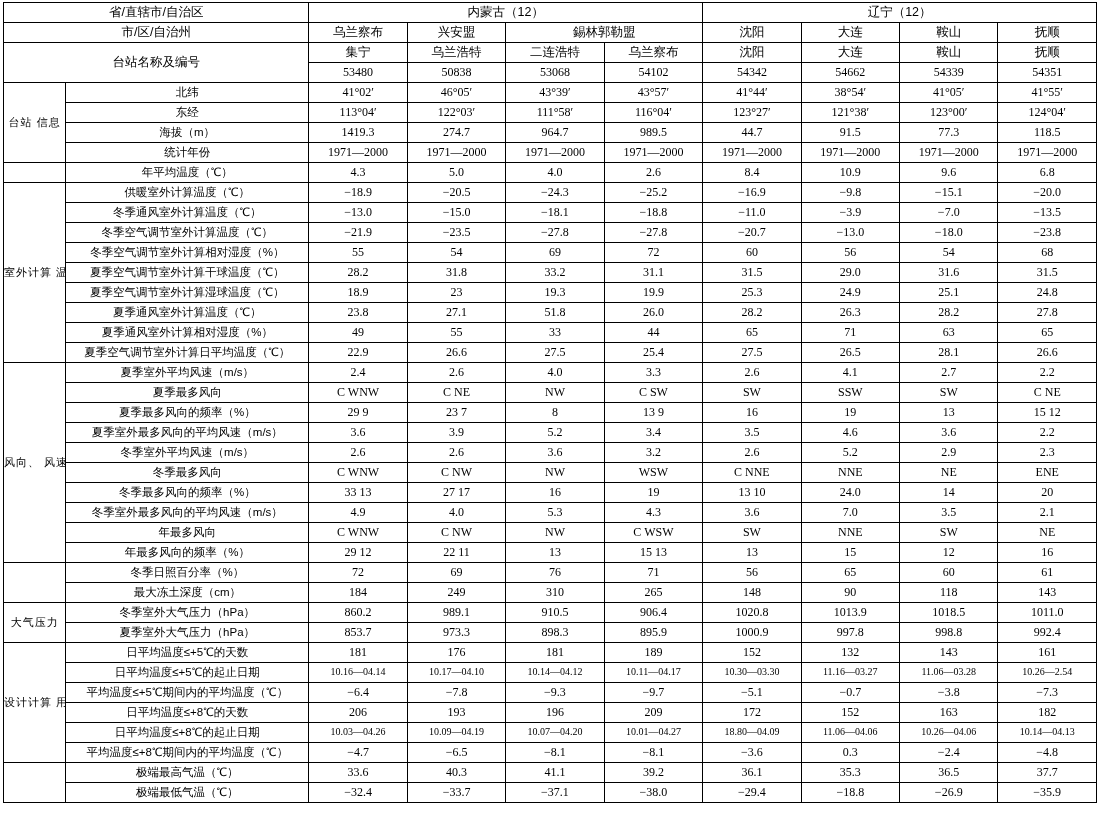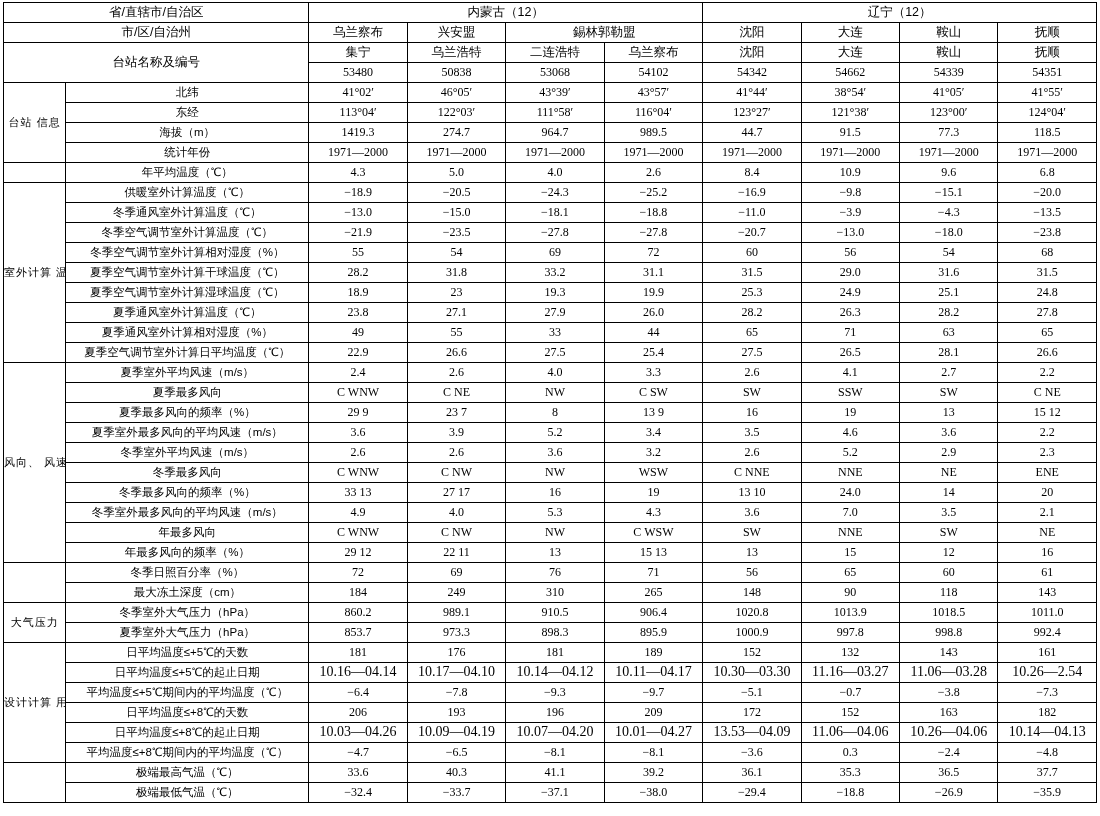--- a/index.html
+++ b/index.html
@@ -45,21 +45,21 @@
     line-height: 1.25;
   }
   td.hdr {
     font-size: 12.5px;
   }
   td.num {
     font-size: 12px;
     font-family: "Liberation Serif", serif;
   }
   td.small {
-    font-size: 14px;
+    font-size: 10px;
     font-family: "Liberation Serif", serif;
   }
   
   col.c-group { width: 62px; }
   col.c-label { width: 242px; }
   col.c-data  { width: 98px; }
 </style>
 </head>
 <body>
 
@@ -184,21 +184,21 @@
           <td class="num">−20.0</td>
         </tr>
         <tr>
           <td class="rowlabel">冬季通风室外计算温度（℃）</td>
           <td class="num">−13.0</td>
           <td class="num">−15.0</td>
           <td class="num">−18.1</td>
           <td class="num">−18.8</td>
           <td class="num">−11.0</td>
           <td class="num">−3.9</td>
-          <td class="num">−4.3</td>
+          <td class="num">−7.0</td>
           <td class="num">−13.5</td>
         </tr>
         <tr>
           <td class="rowlabel">冬季空气调节室外计算温度（℃）</td>
           <td class="num">−21.9</td>
           <td class="num">−23.5</td>
           <td class="num">−27.8</td>
           <td class="num">−27.8</td>
           <td class="num">−20.7</td>
           <td class="num">−13.0</td>
@@ -235,21 +235,21 @@
           <td class="num">19.9</td>
           <td class="num">25.3</td>
           <td class="num">24.9</td>
           <td class="num">25.1</td>
           <td class="num">24.8</td>
         </tr>
         <tr>
           <td class="rowlabel">夏季通风室外计算温度（℃）</td>
           <td class="num">23.8</td>
           <td class="num">27.1</td>
-          <td class="num">27.9</td>
+          <td class="num">51.8</td>
           <td class="num">26.0</td>
           <td class="num">28.2</td>
           <td class="num">26.3</td>
           <td class="num">28.2</td>
           <td class="num">27.8</td>
         </tr>
         <tr>
           <td class="rowlabel">夏季通风室外计算相对湿度（%）</td>
           <td class="num">49</td>
           <td class="num">55</td>
@@ -472,21 +472,21 @@
           <td class="num">152</td>
           <td class="num">163</td>
           <td class="num">182</td>
         </tr>
         <tr>
           <td class="rowlabel">日平均温度≤+8℃的起止日期</td>
           <td class="small">10.03—04.26</td>
           <td class="small">10.09—04.19</td>
           <td class="small">10.07—04.20</td>
           <td class="small">10.01—04.27</td>
-          <td class="small">13.53—04.09</td>
+          <td class="small">18.80—04.09</td>
           <td class="small">11.06—04.06</td>
           <td class="small">10.26—04.06</td>
           <td class="small">10.14—04.13</td>
         </tr>
         <tr>
           <td class="rowlabel">平均温度≤+8℃期间内的平均温度（℃）</td>
           <td class="num">−4.7</td>
           <td class="num">−6.5</td>
           <td class="num">−8.1</td>
           <td class="num">−8.1</td>

